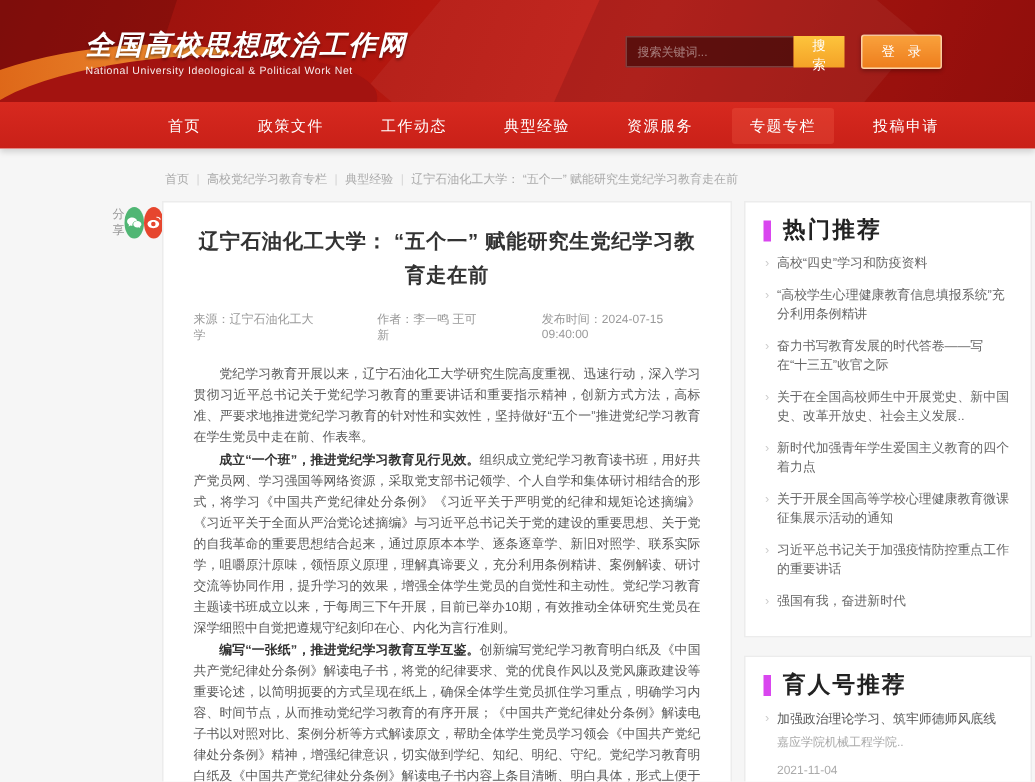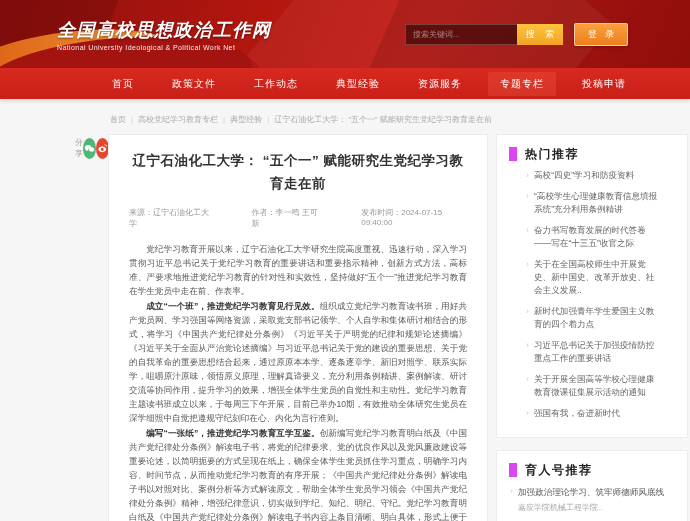--- a/index.html
+++ b/index.html
@@ -33,21 +33,21 @@
   .hdr-right{position:relative;z-index:3;display:flex;align-items:center;gap:11px;}
   .search-box{display:flex;height:21px;}
   .search-input{
     width:112px;height:21px;background:rgba(30,2,2,.55);
     border:1px solid rgba(255,255,255,.2);border-right:none;
     color:#fff;font-size:8px;padding:0 7px;outline:none;
     font-family:"Liberation Sans","DejaVu Sans",sans-serif;
   }
   .search-input::placeholder{color:rgba(255,255,255,.45);}
   .search-btn{
-    width:46px;height:21px;border:none;cursor:pointer;
+    width:34px;height:21px;border:none;cursor:pointer;
     background:linear-gradient(180deg,#fdc43c,#f4a227);
     color:#fff;font-size:9px;letter-spacing:4px;padding-left:4px;
   }
   .login-btn{
     width:54px;height:23px;cursor:pointer;border-radius:2px;
     background:linear-gradient(180deg,#f9a13c,#ee7e1d);
     border:1px solid rgba(255,255,255,.55);
     color:#fff;font-size:9px;letter-spacing:3px;padding-left:3px;
     box-shadow:0 1px 3px rgba(0,0,0,.3);
   }
@@ -84,26 +84,26 @@
   .article-meta{display:flex;justify-content:center;gap:41px;font-size:8px;color:#999;margin:11px 0 13px;}
   .article-body p{
     font-size:8.6px;color:#595959;line-height:14px;text-indent:2em;
     text-align:justify;margin-bottom:1px;
   }
   .article-body p strong{color:#333;}
   
   .sidebar{width:192px;}
   .side-card{background:#fff;border:1px solid #ececec;padding:12px 12px 9px;margin-bottom:12px;}
   .side-title{
-    font-size:12px;color:#222;font-weight:bold;letter-spacing:1.5px;
-    border-left:8px solid #d946ef;padding-left:8px;margin-bottom:7px;line-height:14px;
+    font-size:15px;color:#222;font-weight:bold;letter-spacing:1.5px;
+    border-left:5px solid #d946ef;padding-left:8px;margin-bottom:7px;line-height:14px;
   }
   .hot-list{list-style:none;}
   .hot-list li{
-    font-size:8.6px;color:#666;line-height:13px;margin:8px 16px;
+    font-size:8.6px;color:#666;line-height:13px;margin:8px 0;
     padding-left:9px;position:relative;cursor:pointer;
   }
   .hot-list li::before{content:"›";position:absolute;left:1px;top:0;color:#ccc;}
   .yuren-list{list-style:none;}
   .y-item{margin:9px 0;padding-left:9px;position:relative;cursor:pointer;}
   .y-item::before{content:"›";position:absolute;left:1px;top:0;color:#ccc;font-size:8.6px;}
   .y-title{font-size:8.6px;color:#555;line-height:12px;white-space:nowrap;overflow:hidden;}
   .y-sub{display:flex;gap:9px;font-size:8px;color:#aaa;margin-top:4px;flex-direction:column;}
   .y-sub span:empty{display:none;}
 </style>
@@ -218,23 +218,23 @@
           <li>高校“四史”学习和防疫资料</li>
 
           <li>“高校学生心理健康教育信息填报系统”充分利用条例精讲</li>
 
           <li>奋力书写教育发展的时代答卷——写在“十三五”收官之际</li>
 
           <li>关于在全国高校师生中开展党史、新中国史、改革开放史、社会主义发展..</li>
 
           <li>新时代加强青年学生爱国主义教育的四个着力点</li>
 
+          <li>关于开展全国高等学校心理健康教育微课征集展示活动的通知</li>
+
           <li>习近平总书记关于加强疫情防控重点工作的重要讲话</li>
-
-          <li>关于开展全国高等学校心理健康教育微课征集展示活动的通知</li>
 
           <li>强国有我，奋进新时代</li>
         </ul>
     </div>
     <div class="side-card">
       <h3 class="side-title">育人号推荐</h3>
       <ul class="yuren-list">
 
           <li class="y-item">
             <div class="y-title">加强政治理论学习、筑牢师德师风底线</div>

